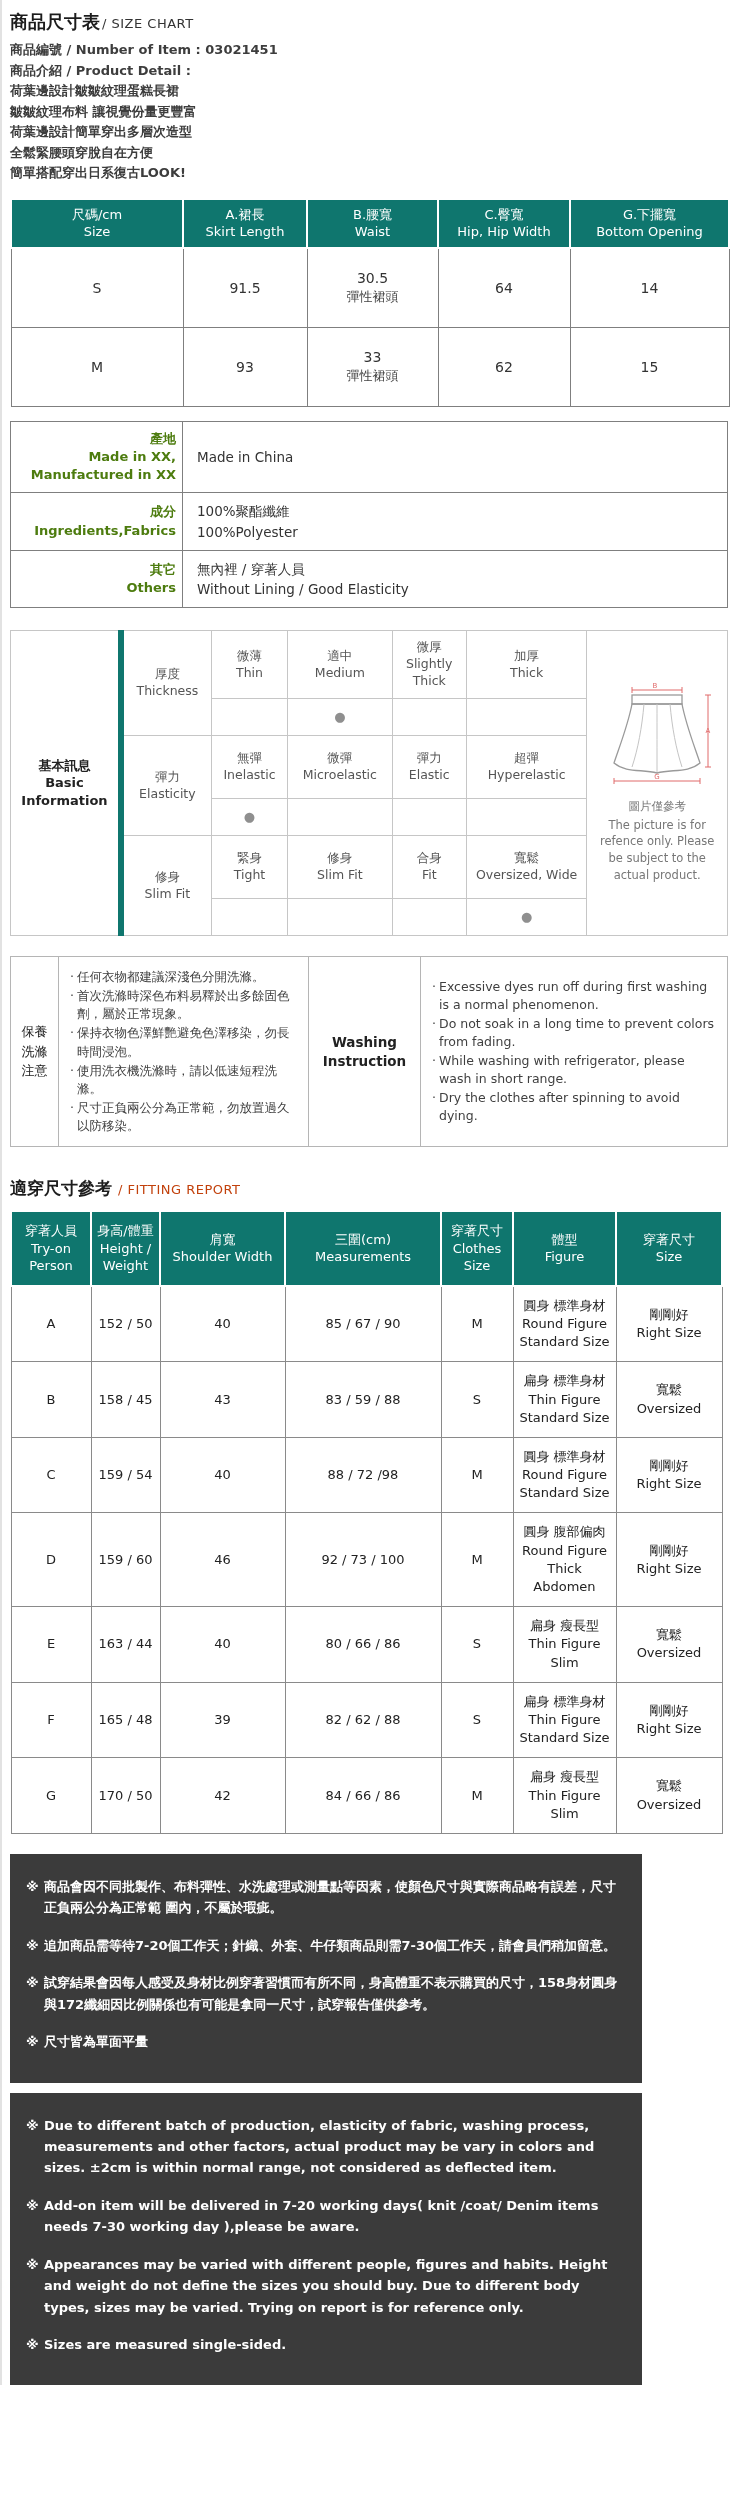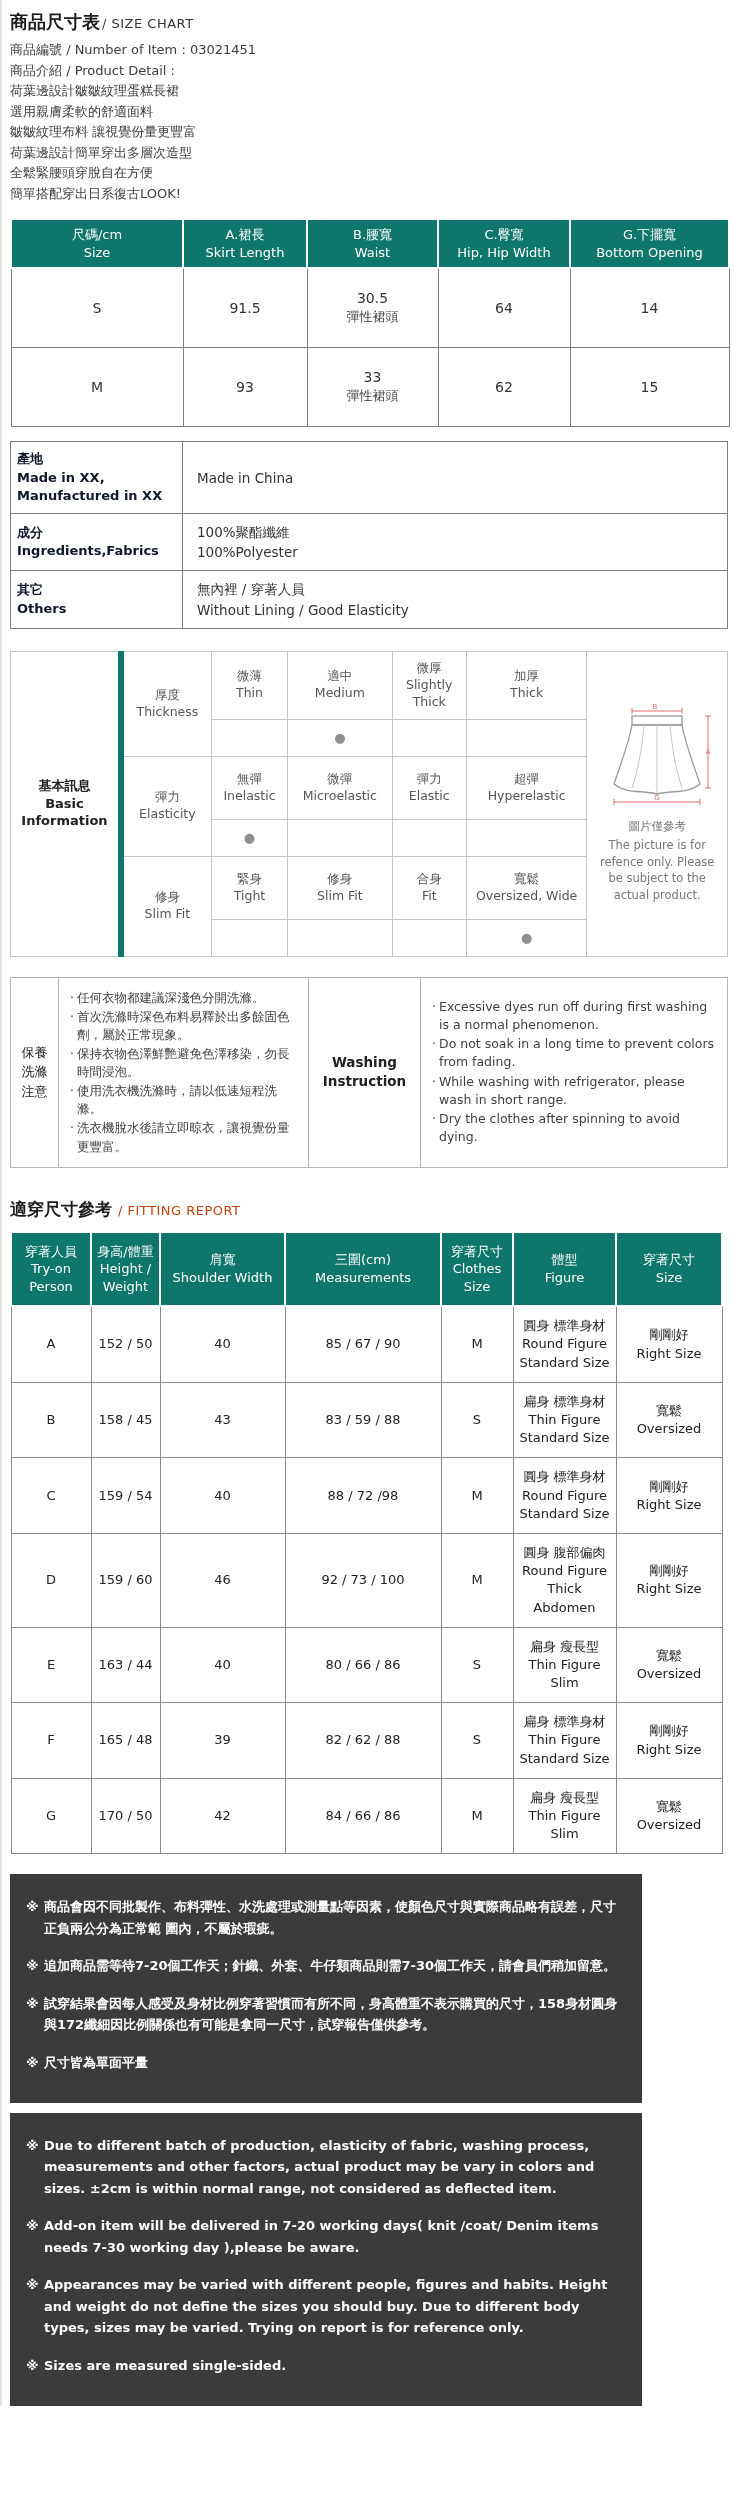--- a/index.html
+++ b/index.html
@@ -7,21 +7,21 @@
     width:734px;
     font-family:"DejaVu Sans","Liberation Sans",sans-serif;
     color:#404040;
     -webkit-font-smoothing:antialiased;
   }
   .page{width:650px;box-sizing:border-box;border-left:2px solid #e2e2e2;padding:6px 8px 0 8px;}
 
   
   h1.title{margin:4px 0 6px 0;font-size:18px;font-weight:bold;color:#1c1c1c;}
   h1.title .en{font-size:13px;font-weight:normal;color:#333;margin-left:2px;letter-spacing:.5px;}
-  .info-lines{font-size:13px;line-height:1.58;color:#3d3d3d;}
+  .info-lines{font-size:13px;line-height:1.58;color:#3d3d3d;font-weight:bold;}
   .info-lines div{min-height:18px;}
 
   
   table{border-collapse:collapse;table-layout:fixed;}
   th,td{word-wrap:break-word;}
   .dark-head th{
     background:#0f766e;color:#fff;font-weight:normal;
     border:2px solid #fff;font-size:13px;line-height:1.35;
     padding:6px 2px;text-align:center;
   }
@@ -31,21 +31,21 @@
   .size-table{width:718px;margin-top:14px;}
   .size-table td{
     border:1px solid #7f7f7f;text-align:center;font-size:14px;color:#333;
     padding:8px 2px;height:62px;
   }
   .size-table td .sub{display:block;font-size:13px;color:#444;margin-top:2px;}
 
   
   .origin-table{width:718px;margin-top:14px;}
   .origin-table td{border:1px solid #7f7f7f;font-size:13px;padding:8px 6px;color:#333;}
-  .origin-table .lbl{width:172px;text-align:left;font-weight:bold;color:#0f172a;line-height:1.4;}
+  .origin-table .lbl{width:172px;text-align:right;font-weight:bold;color:#4d7c0f;line-height:1.4;}
   .origin-table .lbl .en{font-weight:bold;display:block;}
   .origin-table .val{padding-left:14px;line-height:1.5;font-size:13.5px;}
   .origin-table .val span{display:block;}
 
   
   .basic-table{width:718px;margin-top:22px;color:#555;}
   .basic-table td{border:1px solid #c6c6c6;text-align:center;font-size:12.5px;line-height:1.35;}
   .basic-table .bi-label{width:110px;font-weight:bold;color:#222;font-size:13px;border-right:6px solid #0f766e;}
   .basic-table .bi-label .en{font-weight:bold;display:block;}
   .basic-table .bi-attr{width:90px;color:#555;}
@@ -94,21 +94,20 @@
 <div class="page">
 
   <h1 class="title">
     <span>商品尺寸表</span><span class="en">/ SIZE CHART</span>
   </h1>
 
   <div class="info-lines">
     <div>商品編號 / Number of Item : 03021451</div>
     <div>商品介紹 / Product Detail :</div>
     <div>荷葉邊設計皺皺紋理蛋糕長裙</div>
-    <div>選用親膚柔軟的舒適面料</div>
     <div>皺皺紋理布料 讓視覺份量更豐富</div>
     <div>荷葉邊設計簡單穿出多層次造型</div>
     <div>全鬆緊腰頭穿脫自在方便</div>
     <div>簡單搭配穿出日系復古LOOK!</div>
   </div>
 
   <table class="size-table dark-head">
     <colgroup>
         <col style="width:172px">
         <col style="width:124px">
@@ -327,21 +326,21 @@
           <div class="witem">
               <span class="b">·</span>
               <span class="t">保持衣物色澤鮮艷避免色澤移染，勿長時間浸泡。</span>
             </div>
           <div class="witem">
               <span class="b">·</span>
               <span class="t">使用洗衣機洗滌時，請以低速短程洗滌。</span>
             </div>
           <div class="witem">
               <span class="b">·</span>
-              <span class="t">洗衣機脫水後請立即晾衣，讓視覺份量更豐富。</span>
+              <span class="t">尺寸正負兩公分為正常範，勿放置過久以防移染。</span>
             </div>
         </td>
         <td class="w-mid">Washing Instruction</td>
         <td class="w-en">
           <div class="witem">
               <span class="b">·</span>
               <span class="t">Excessive dyes run off during first washing is a normal phenomenon.</span>
             </div>
           <div class="witem">
               <span class="b">·</span>

